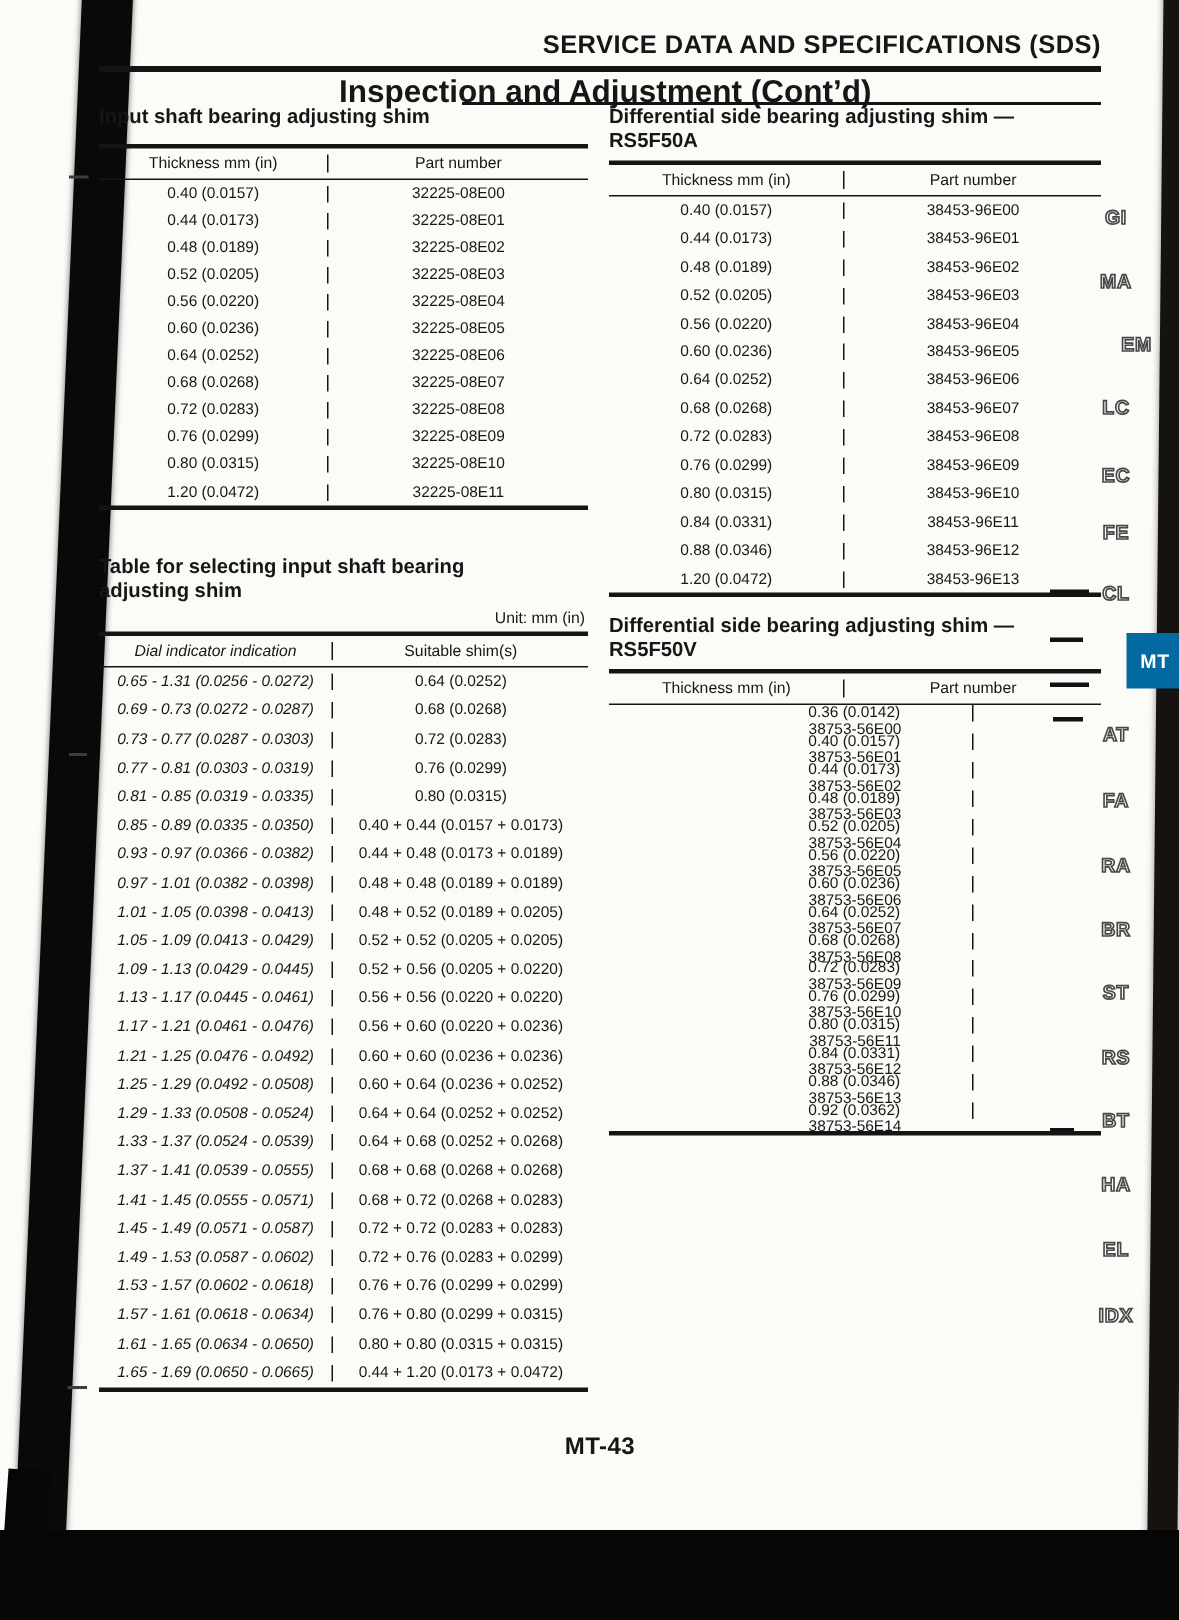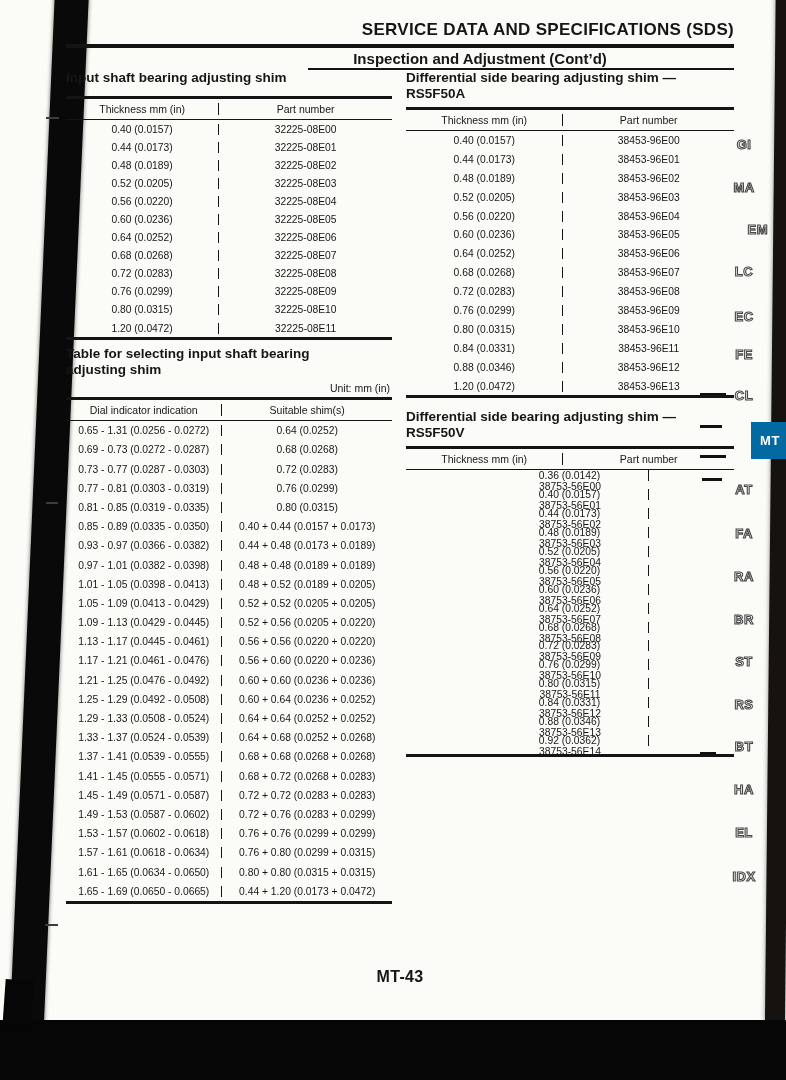--- a/index.html
+++ b/index.html
@@ -26,57 +26,57 @@
   .d5 { left:700px; top:752px; width:16px; }
   .tick { position:absolute; height:2px; background:#3c3c3c; }
   .k1 { left:46px; top:117px; width:13px; }
   .k2 { left:46px; top:502px; width:12px; }
   .k3 { left:45px; top:924px; width:13px; }
 
   
   .main-title { position:absolute; left:66px; top:20px; width:668px; text-align:right;
                 font-size:17px; font-weight:700; letter-spacing:.3px; }
   .main-rule  { position:absolute; left:66px; top:44px; width:668px; height:4px; background:#141414; }
-  .subtitle   { position:absolute; left:226px; top:50px; width:508px; text-align:center;
-                font-size:15px; font-weight:700; }
+  .subtitle   { position:absolute; left:226px; top:50px; width:508px; 
+                font-size:21px; font-weight:700; }
   .subtitle-rule { position:absolute; left:308px; top:68px; width:426px; height:2px; background:#141414; }
 
   
   .col-left  { position:absolute; left:66px;  top:70px; width:326px; }
   .col-right { position:absolute; left:406px; top:70px; width:328px; }
   .sec-heading { font-size:13.5px; font-weight:700; line-height:16px; }
   .mb10 { margin-bottom:10px; } .mb5 { margin-bottom:5px; }
-  .mt14 { margin-top:6px; } .mt11 { margin-top:11px; }
+  .mt14 { margin-top:30px; } .mt11 { margin-top:11px; }
   .unit-label { text-align:right; font-size:10.5px; margin:4px 2px 3px 0; }
 
   
   .dtable { border-top:3px solid #141414; border-bottom:3px solid #141414; width:100%; }
   .thead  { display:flex; align-items:center; border-bottom:1.5px solid #141414;
             height:21px; font-size:10.5px; }
   .trow   { display:flex; align-items:center; font-size:10.3px; }
   .t1 .trow { height:18.1px; }
   .t2 .trow { height:19.2px; }
   .ta .trow { height:18.9px; }
   .tv .trow { height:18.9px;flex-direction:column; }
   .tcell  { text-align:center; white-space:nowrap; overflow:visible; }
   .c0 { border-right:1.5px solid #141414; }
   .t1 .c0 { width:47%; } .t1 .c1 { width:53%; }
-  .t2 .c0 { width:48%; } .t2 .c1 { width:52%; }
+  .t2 .c0 { width:48%;font-style:italic; } .t2 .c1 { width:52%; }
   .ta .c0, .tv .c0 { width:48%; } .ta .c1, .tv .c1 { width:52%; }
 
   
   .side-tab { position:absolute; left:720px; width:48px; text-align:center;
               font-size:13px; font-weight:700; letter-spacing:.5px;
               color:rgba(251,251,248,.92); -webkit-text-stroke:1.1px #474747; }
   .side-tab.active { left:751px; width:38px; height:37px; line-height:37px;
               background:#0369a1; color:#ffffff; -webkit-text-stroke:0; }
 
   
   .page-number { position:absolute; left:66px; top:956px; width:668px; text-align:center;
-                 font-size:16px; font-weight:700; letter-spacing:.3px;margin-top:12px; }
+                 font-size:16px; font-weight:700; letter-spacing:.3px; }
 </style>
 </head>
 <body>
 
 <div class="scan-edge-left"></div>
 <div class="scan-edge-right"></div>
 <div class="scan-edge-bottom"></div>
 <div class="scan-blob"></div>
 <div class="reg-dash d1"></div>
 <div class="reg-dash d2"></div>

